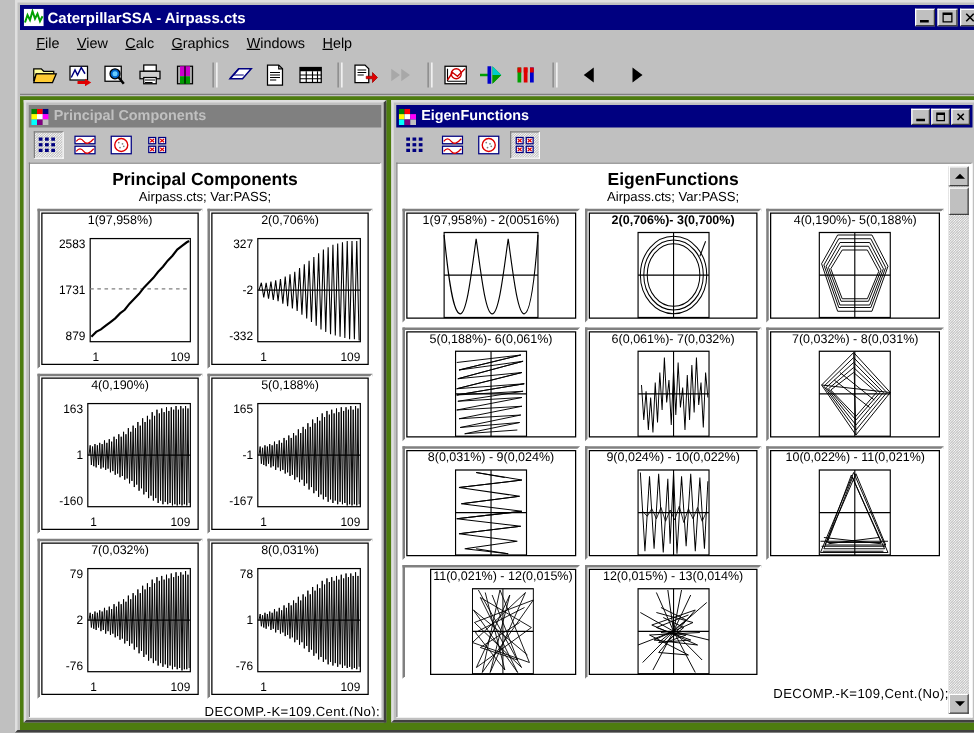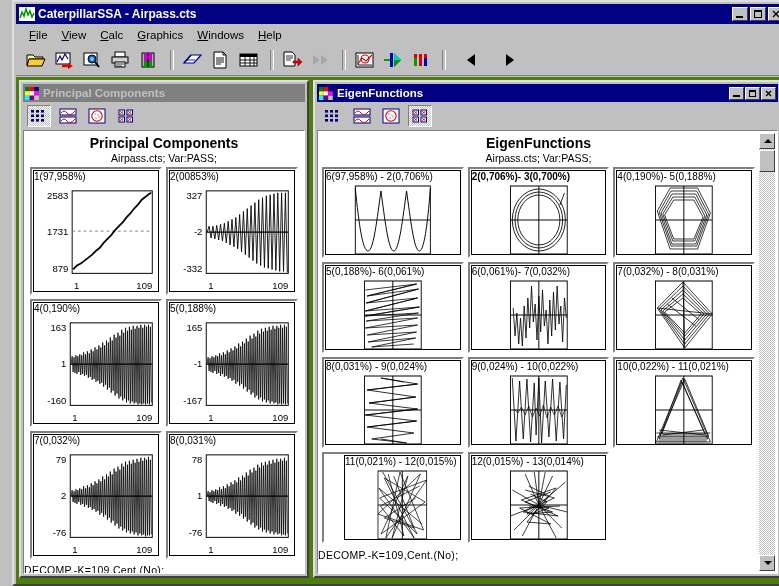--- a/index.html
+++ b/index.html
@@ -73,29 +73,29 @@
      border-top:1px solid #808080;border-left:1px solid #808080;
      border-right:1px solid #fff;border-bottom:1px solid #fff;}
 
   .child-body{position:absolute;left:2px;right:2px;bottom:2px;background:#fff;
               border-top:1px solid #808080;border-left:1px solid #808080;
               border-right:1px solid #fff;border-bottom:1px solid #fff;
               box-sizing:border-box;overflow:hidden;}
 
   .panel-title{text-align:center;font-weight:bold;font-size:14px;color:#000;margin-top:4px;font-family:"Liberation Sans",sans-serif;}
   .panel-sub{text-align:center;font-size:10.5px;color:#000;margin-top:1px;margin-bottom:3px;white-space:nowrap;}
-  .panel-foot{text-align:left;font-size:10.5px;color:#000;letter-spacing:0.3px;}
+  .panel-foot{text-align:right;font-size:10.5px;color:#000;letter-spacing:0.3px;}
 
   
   .cell{background:#fff;box-sizing:border-box;
         border-top:2px solid #808080;border-left:2px solid #808080;
         border-right:2px solid #fff;border-bottom:2px solid #fff;
         position:relative;padding:1px;}
   .cell-in{border:1px solid #000;height:100%;box-sizing:border-box;position:relative;background:#fff;}
-  .cell-title{text-align:left;font-size:10px;line-height:12px;color:#000;white-space:nowrap;}
+  .cell-title{text-align:center;font-size:10px;line-height:12px;color:#000;white-space:nowrap;}
   .plotsvg{display:block;}
 
   .grid-left{display:grid;grid-template-columns:1fr 1fr;gap:4px;padding:0 6px;box-sizing:border-box;}
   .grid-right{display:grid;grid-template-columns:1fr 1fr 1fr;gap:4px;padding:0 4px;box-sizing:border-box;}
 
   
   .vscroll{position:absolute;right:2px;top:2px;bottom:2px;width:16px;background:#c0c0c0;
     background-image:linear-gradient(45deg,#fff 25%,transparent 25%,transparent 75%,#fff 75%),
                      linear-gradient(45deg,#fff 25%,#c0c0c0 25%,#c0c0c0 75%,#fff 75%);
     background-size:2px 2px;background-position:0 0,1px 1px;}
@@ -376,21 +376,21 @@
                 <text x="124" y="108" font-size="10" text-anchor="end" font-family="Liberation Sans,sans-serif">109</text>
                 <rect x="40" y="8" width="84" height="84" fill="none" stroke="#000" stroke-width="1"></rect>
                 <path d="M40 49 L124 49" stroke="#808080" stroke-width="1" stroke-dasharray="3,3"></path>
                 <path d="M41 88 L45 84 L49 82 L53 79 L57 76 L61 73 L65 69 L69 66 L73 61 L77 57 L81 53 L85 48 L89 44 L93 40 L97 35 L101 31 L105 26 L109 22 L113 17 L117 14 L121 11 L123 10" stroke="#000" stroke-width="1.8" fill="none"></path>
               </svg>
             </div>
           </div>
 
           <div class="cell" style="height:128px;">
             <div class="cell-in">
-              <div class="cell-title">2(00853%)</div>
+              <div class="cell-title">2(0,706%)</div>
               <svg class="plotsvg" width="100%" height="110" viewBox="0 0 130 112" preserveAspectRatio="none">
                 <text x="34" y="16" font-size="10" text-anchor="end" font-family="Liberation Sans,sans-serif">327</text>
                 <text x="34" y="53" font-size="10" text-anchor="end" font-family="Liberation Sans,sans-serif">-2</text>
                 <text x="34" y="91" font-size="10" text-anchor="end" font-family="Liberation Sans,sans-serif">-332</text>
                 <text x="40" y="108" font-size="10" font-family="Liberation Sans,sans-serif">1</text>
                 <text x="124" y="108" font-size="10" text-anchor="end" font-family="Liberation Sans,sans-serif">109</text>
                 <rect x="38" y="8" width="86" height="84" fill="none" stroke="#000" stroke-width="1"></rect>
                 <path d="M38 50 L124 50" stroke="#000" stroke-width="1.2"></path>
                 <path d="M39 50 L41 44 L43 56 L45 44 L47 57 L49 43 L51 58 L53 42 L55 59 L57 41 L59 61 L61 39 L63 63 L65 37 L67 65 L69 35 L71 67 L73 32 L75 70 L77 29 L79 73 L81 26 L83 76 L85 23 L87 79 L89 20 L91 82 L93 17 L95 84 L97 15 L99 86 L101 13 L103 87 L105 12 L107 88 L109 11 L111 89 L113 10 L115 90 L117 10 L119 90 L121 10 L123 91" stroke="#000" stroke-width="0.9" fill="none"></path>
               </svg>
@@ -552,21 +552,21 @@
 
       <div class="child-body" style="top:48px;">
         <div style="position:absolute;left:0;top:0;right:18px;bottom:0;overflow:hidden;">
           <div class="panel-title">EigenFunctions</div>
           <div class="panel-sub">Airpass.cts;    Var:PASS;</div>
 
           <div class="grid-right">
 
             <div class="cell" style="height:91px;">
               <div class="cell-in">
-                <div class="cell-title">6(97,958%) - 2(0,706%)</div>
+                <div class="cell-title">1(97,958%) - 2(00516%)</div>
                 <svg class="plotsvg" width="100%" height="74" viewBox="0 0 146 74" preserveAspectRatio="none">
                   <rect x="32" y="3" width="82" height="68" fill="none" stroke="#000" stroke-width="1"></rect>
                   <path d="M32 37 L114 37" stroke="#000" stroke-width="1"></path>
                   <path d="M32 5 C36 42 40 68 46 68 C52 68 56 34 60 8 C64 34 68 68 74 68 C80 68 84 34 88 8 C92 34 96 68 102 68 C108 68 112 30 114 5" stroke="#000" stroke-width="1" fill="none"></path>
                 </svg>
               </div>
             </div>
 
             <div class="cell" style="height:91px;font-weight:bold;">
               <div class="cell-in">

